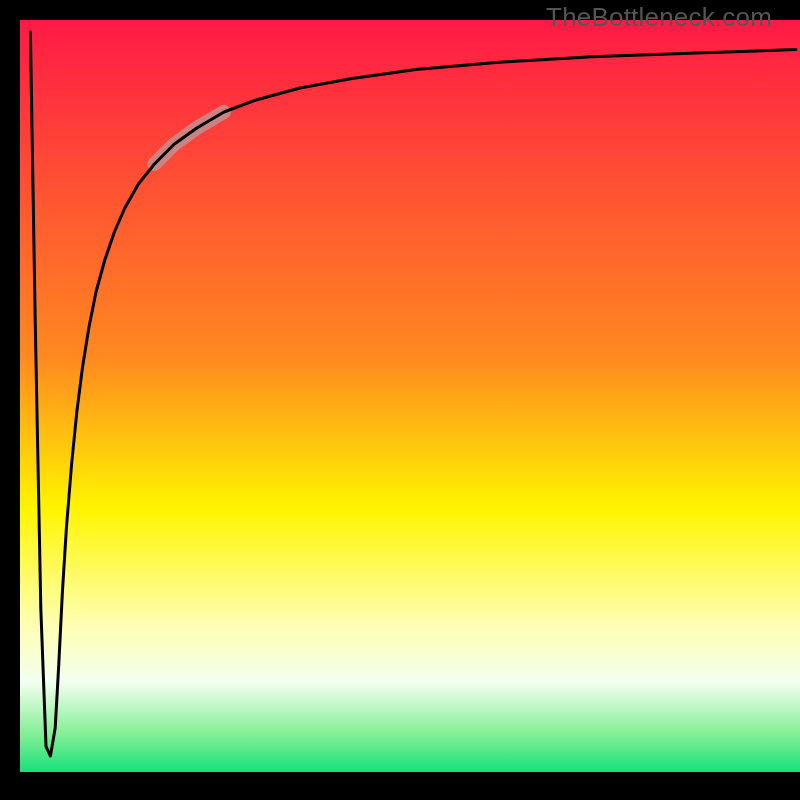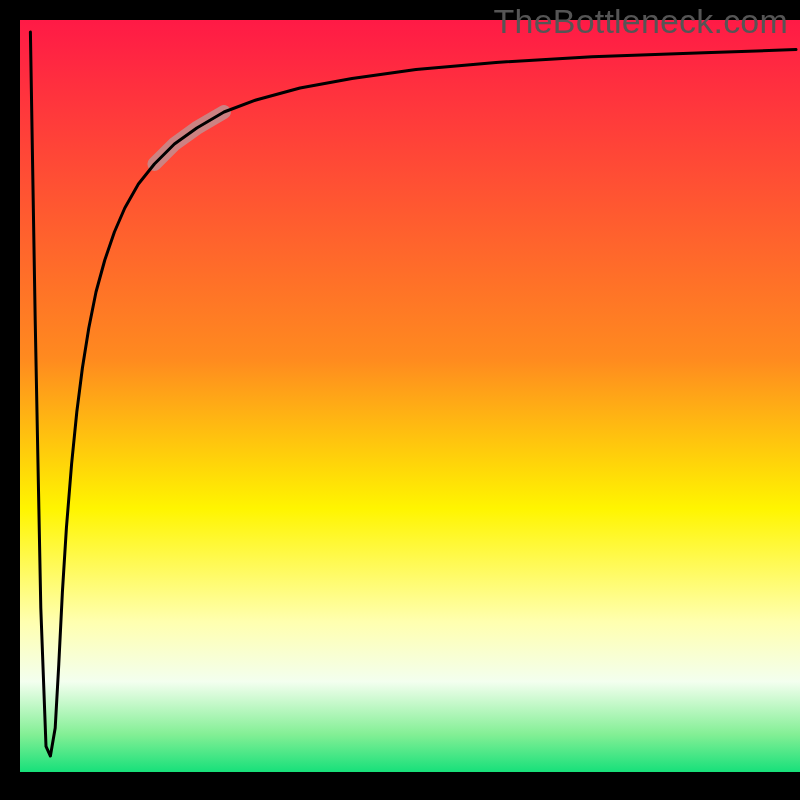--- a/index.html
+++ b/index.html
@@ -11,23 +11,23 @@
   }
   .wrap {
     position: relative;
     width: 800px;
     height: 800px;
   }
   svg { display: block; }
   .watermark {
     position: absolute;
     top: 2px;
-    right: 12px;
+    right: 28px;
     font-family: Arial, Helvetica, sans-serif;
-    font-size: 34px;
+    font-size: 26px;
     color: #555555;
     letter-spacing: 0.2px;
   }
 </style>
 </head>
 <body>
 
 <div class="wrap">
   <svg id="chart-svg" width="800" height="800" viewBox="0 0 800 800">
       <defs>

